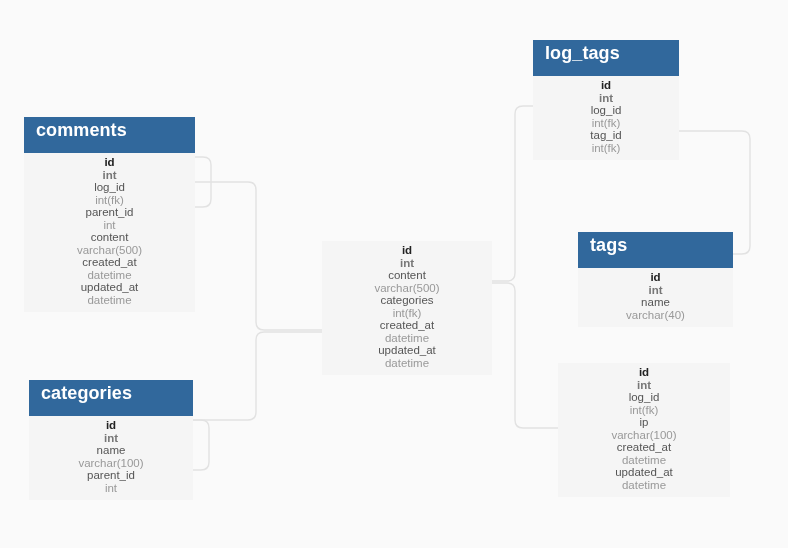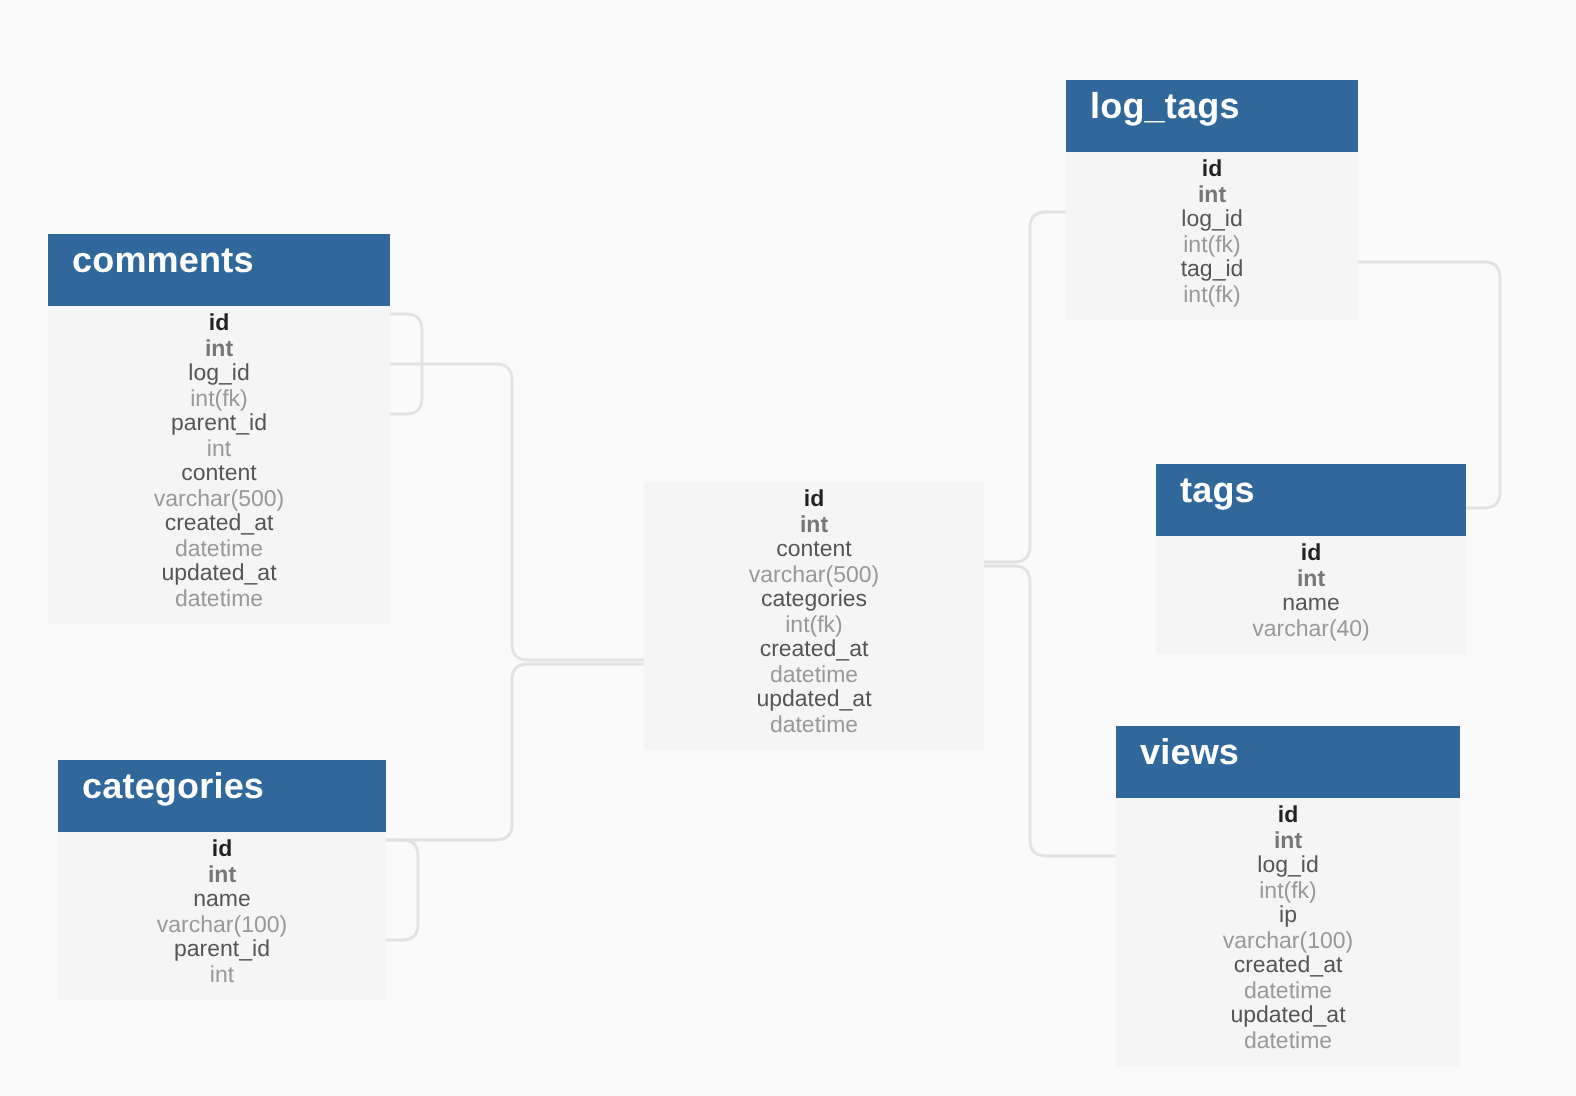--- a/index.html
+++ b/index.html
@@ -190,21 +190,20 @@
           <span class="col-name">id</span>
           <span class="col-type">int</span>
         </div>
         <div class="row">
           <span class="col-name">name</span>
           <span class="col-type">varchar(40)</span>
         </div>
       </div>
     </div>
     <div class="table-card" style="left: 558px; top: 363px; width: 172px;">
-      <div class="table-header">views</div>
       <div class="table-rows">
         <div class="row pk">
           <span class="col-name">id</span>
           <span class="col-type">int</span>
         </div>
         <div class="row">
           <span class="col-name">log_id</span>
           <span class="col-type">int(fk)</span>
         </div>
         <div class="row">

